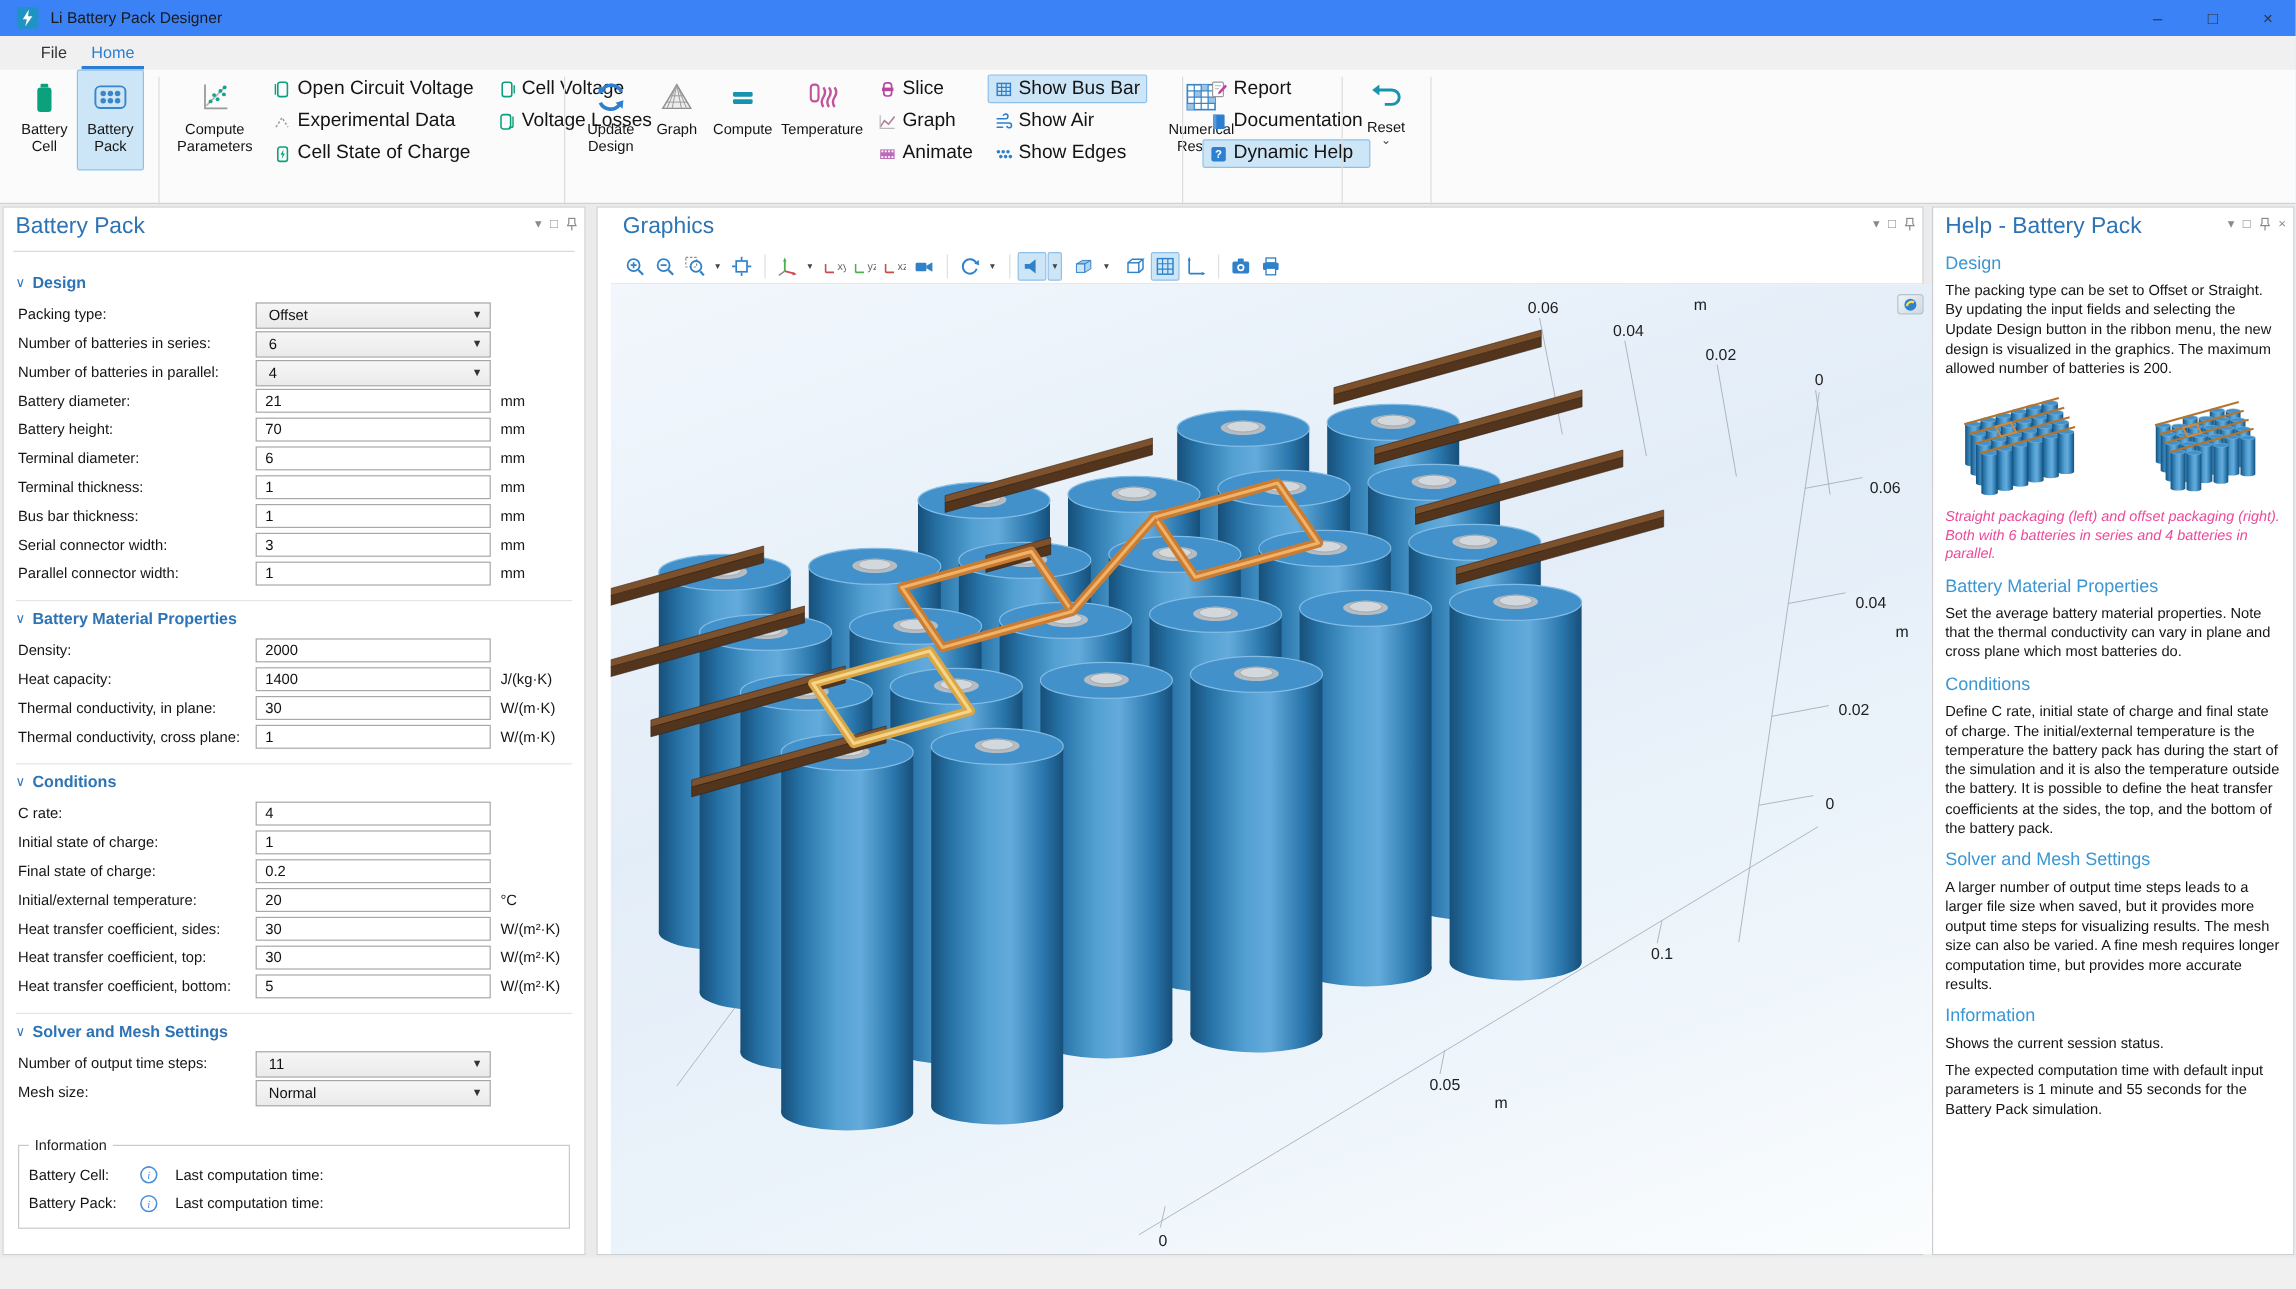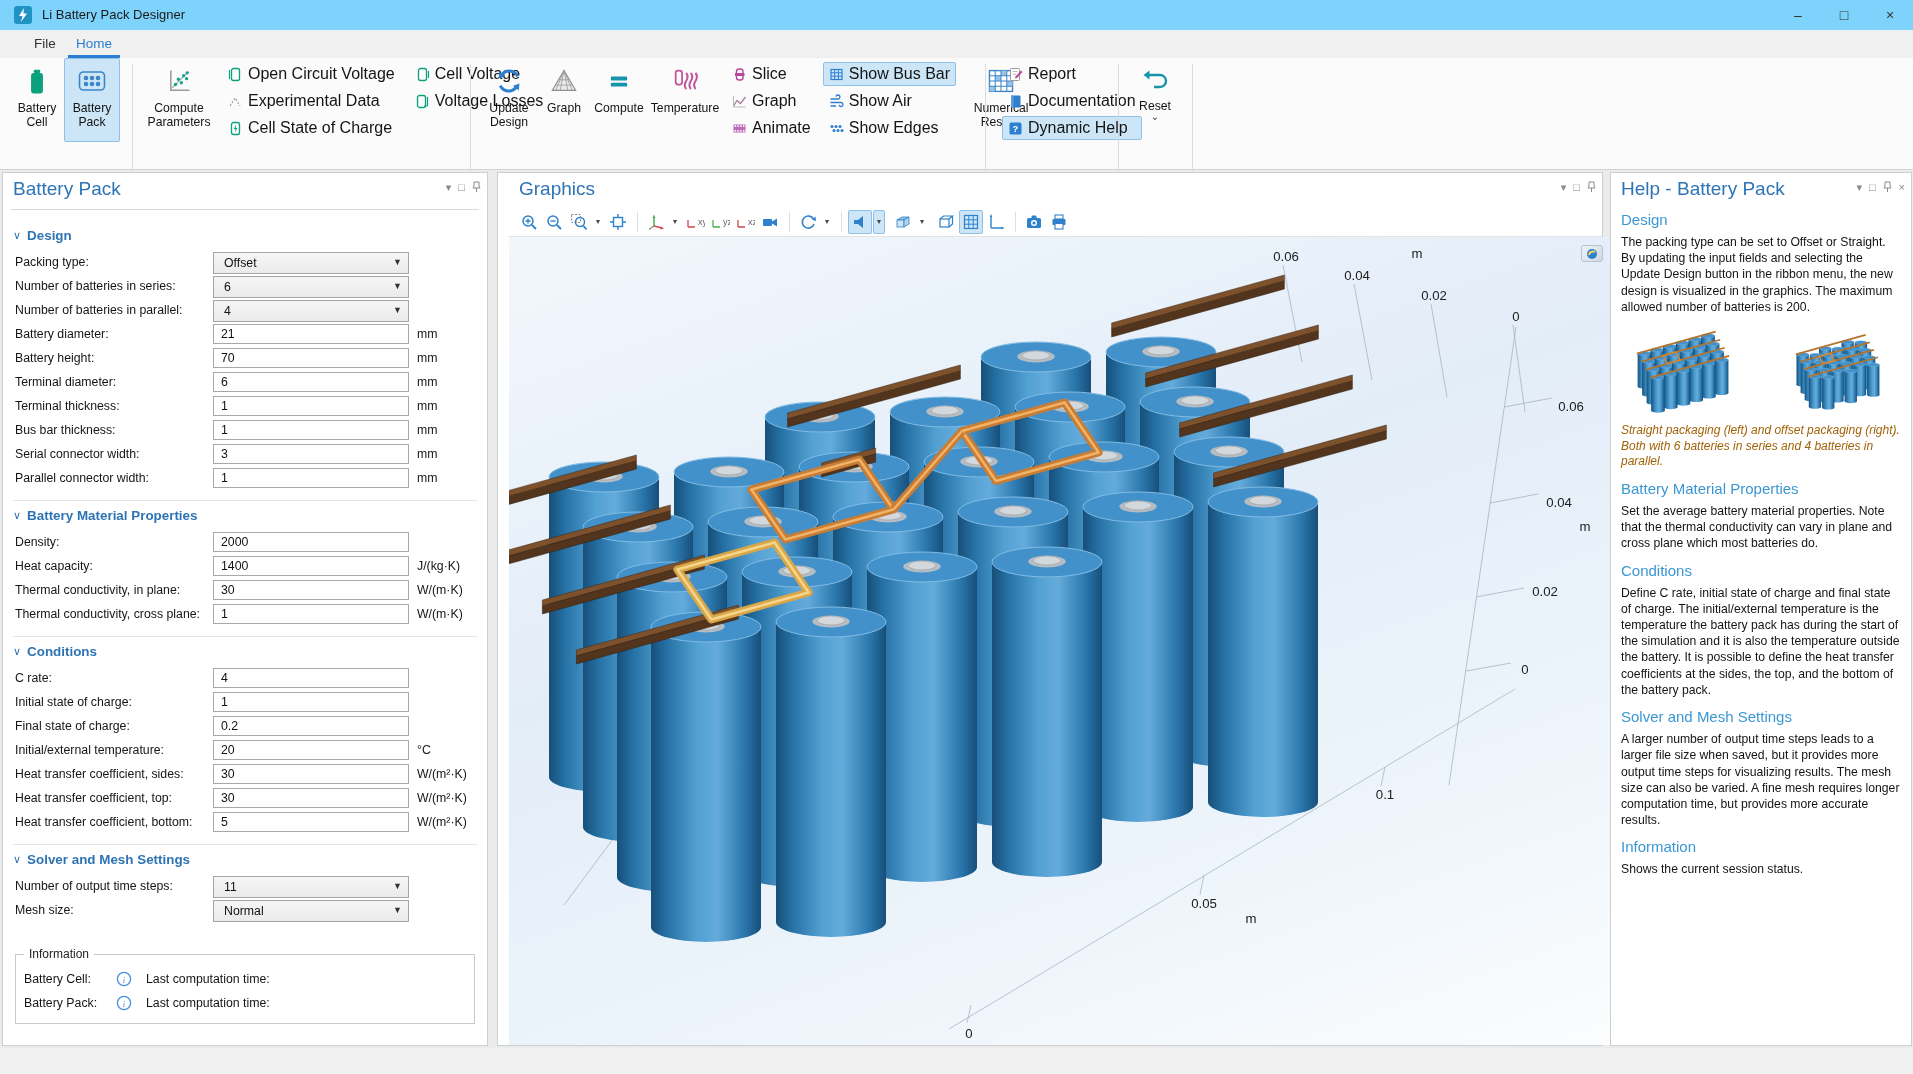--- a/index.html
+++ b/index.html
@@ -1,21 +1,21 @@
 <!DOCTYPE html>
 <html><head>
 <meta charset="utf-8">
 <style>
   * { margin:0; padding:0; box-sizing:border-box; }
   html,body { width:1913px; height:1074px; overflow:hidden;
     font-family:"Liberation Sans", sans-serif; background:#e9ebed; }
   .app { position:absolute; inset:0; }
 
   
-  .titlebar { position:absolute; left:0; top:0; width:1913px; height:30px; background:#7dd3fc; }
+  .titlebar { position:absolute; left:0; top:0; width:1913px; height:30px; background:#3b82f6; }
   .app-icon { position:absolute; left:14px; top:6px; width:18px; height:18px; border-radius:3px;
     background:#1f93c4; display:flex; align-items:center; justify-content:center; }
   .app-title { position:absolute; left:42px; top:7px; font-size:13px; color:#1a1a1a; }
   .wincontrols { position:absolute; right:0; top:0; height:30px; display:flex; }
   .winbtn { width:46px; height:30px; display:flex; align-items:center; justify-content:center;
     font-size:14px; color:#333; }
 
   
   .menubar { position:absolute; left:0; top:30px; width:1913px; height:28px; background:#f0f0f0; }
   .menu-item { position:absolute; top:3px; height:25px; line-height:22px; font-size:13.5px;
@@ -90,21 +90,21 @@
     background:linear-gradient(160deg,#f2f7fc 0%,#e3edf8 40%,#eef5fb 75%,#fbfdfe 100%); }
   .render-chip { position:absolute; right:10px; top:8px; width:22px; height:17px; border-radius:3px;
     background:linear-gradient(135deg,#eef3f8,#cfd9e2); border:1px solid #b9c2cb;
     display:flex; align-items:center; justify-content:center; }
 
   
   .help-body { padding:2px 10px 0 10px; }
   .help-h { font-size:15px; color:#3b97d3; margin-top:10px; }
   .help-p { font-size:12.2px; color:#141414; line-height:1.33; margin-top:6px; }
   .help-imgs { display:flex; gap:10px; margin-top:8px; align-items:flex-end; }
-  .help-caption { font-size:12px; font-style:italic; color:#a16207; line-height:1.3; margin-top:4px; }
+  .help-caption { font-size:12px; font-style:italic; color:#ec4899; line-height:1.3; margin-top:4px; }
 </style>
 </head>
 <body>
 
 <div class="app">
 
   <div class="titlebar">
     <div class="app-icon">
       <svg width="12" height="14" viewBox="0 0 12 14">
           <polygon points="7,0 2,8 5.4,8 4,14 10,5.5 6.4,5.5" fill="#fff"></polygon>
@@ -1338,18 +1338,19 @@
         </div>
         <div class="help-caption">Straight packaging (left) and offset packaging (right). Both with 6 batteries in series and 4 batteries in parallel.</div>
         <div class="help-h">Battery Material Properties</div>
         <div class="help-p">Set the average battery material properties. Note that the thermal conductivity can vary in plane and cross plane which most batteries do.</div>
         <div class="help-h">Conditions</div>
         <div class="help-p">Define C rate, initial state of charge and final state of charge. The initial/external temperature is the temperature the battery pack has during the start of the simulation and it is also the temperature outside the battery. It is possible to define the heat transfer coefficients at the sides,  the top, and the bottom of the battery pack.</div>
         <div class="help-h">Solver and Mesh Settings</div>
         <div class="help-p">A larger number of output time steps leads to a larger file size when saved, but it provides more output time steps for visualizing results. The mesh size can also be varied. A fine mesh requires longer computation time, but provides more accurate results.</div>
         <div class="help-h">Information</div>
         <div class="help-p">Shows the current session status.</div>
+        <div class="help-p">The expected computation time with default input parameters is 1 minute and 55 seconds for the Battery Pack simulation.</div>
       </div>
     </div>
   </div>
 
   <div class="bottom-strip"></div>
 </div>
 
 </body></html>

